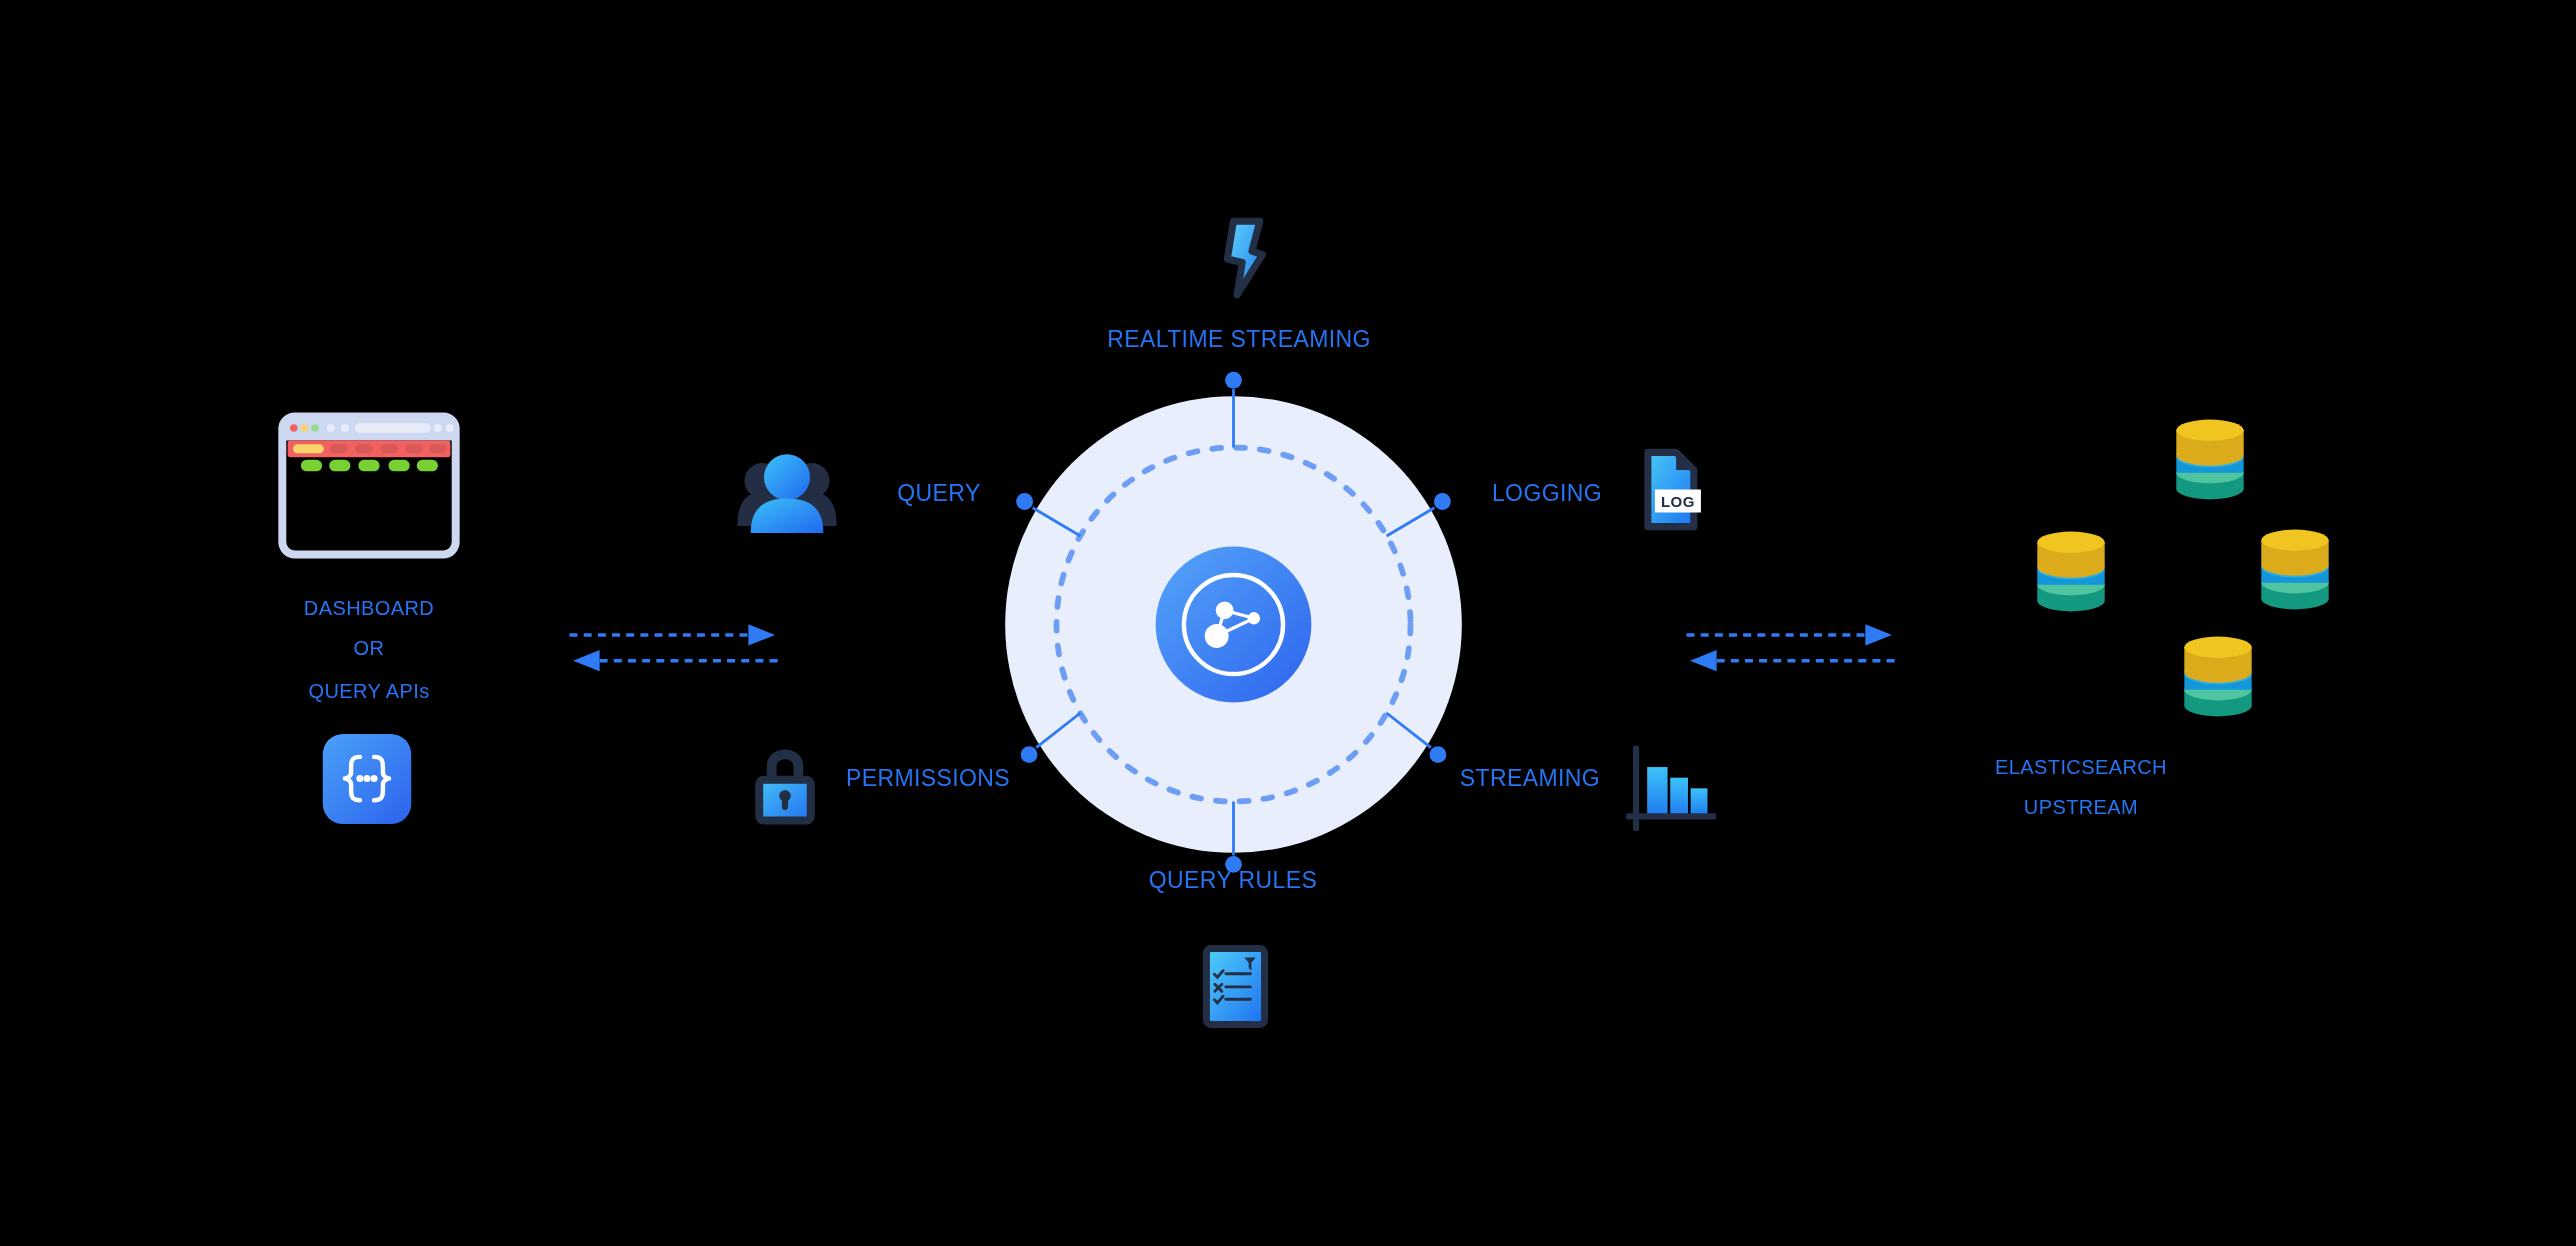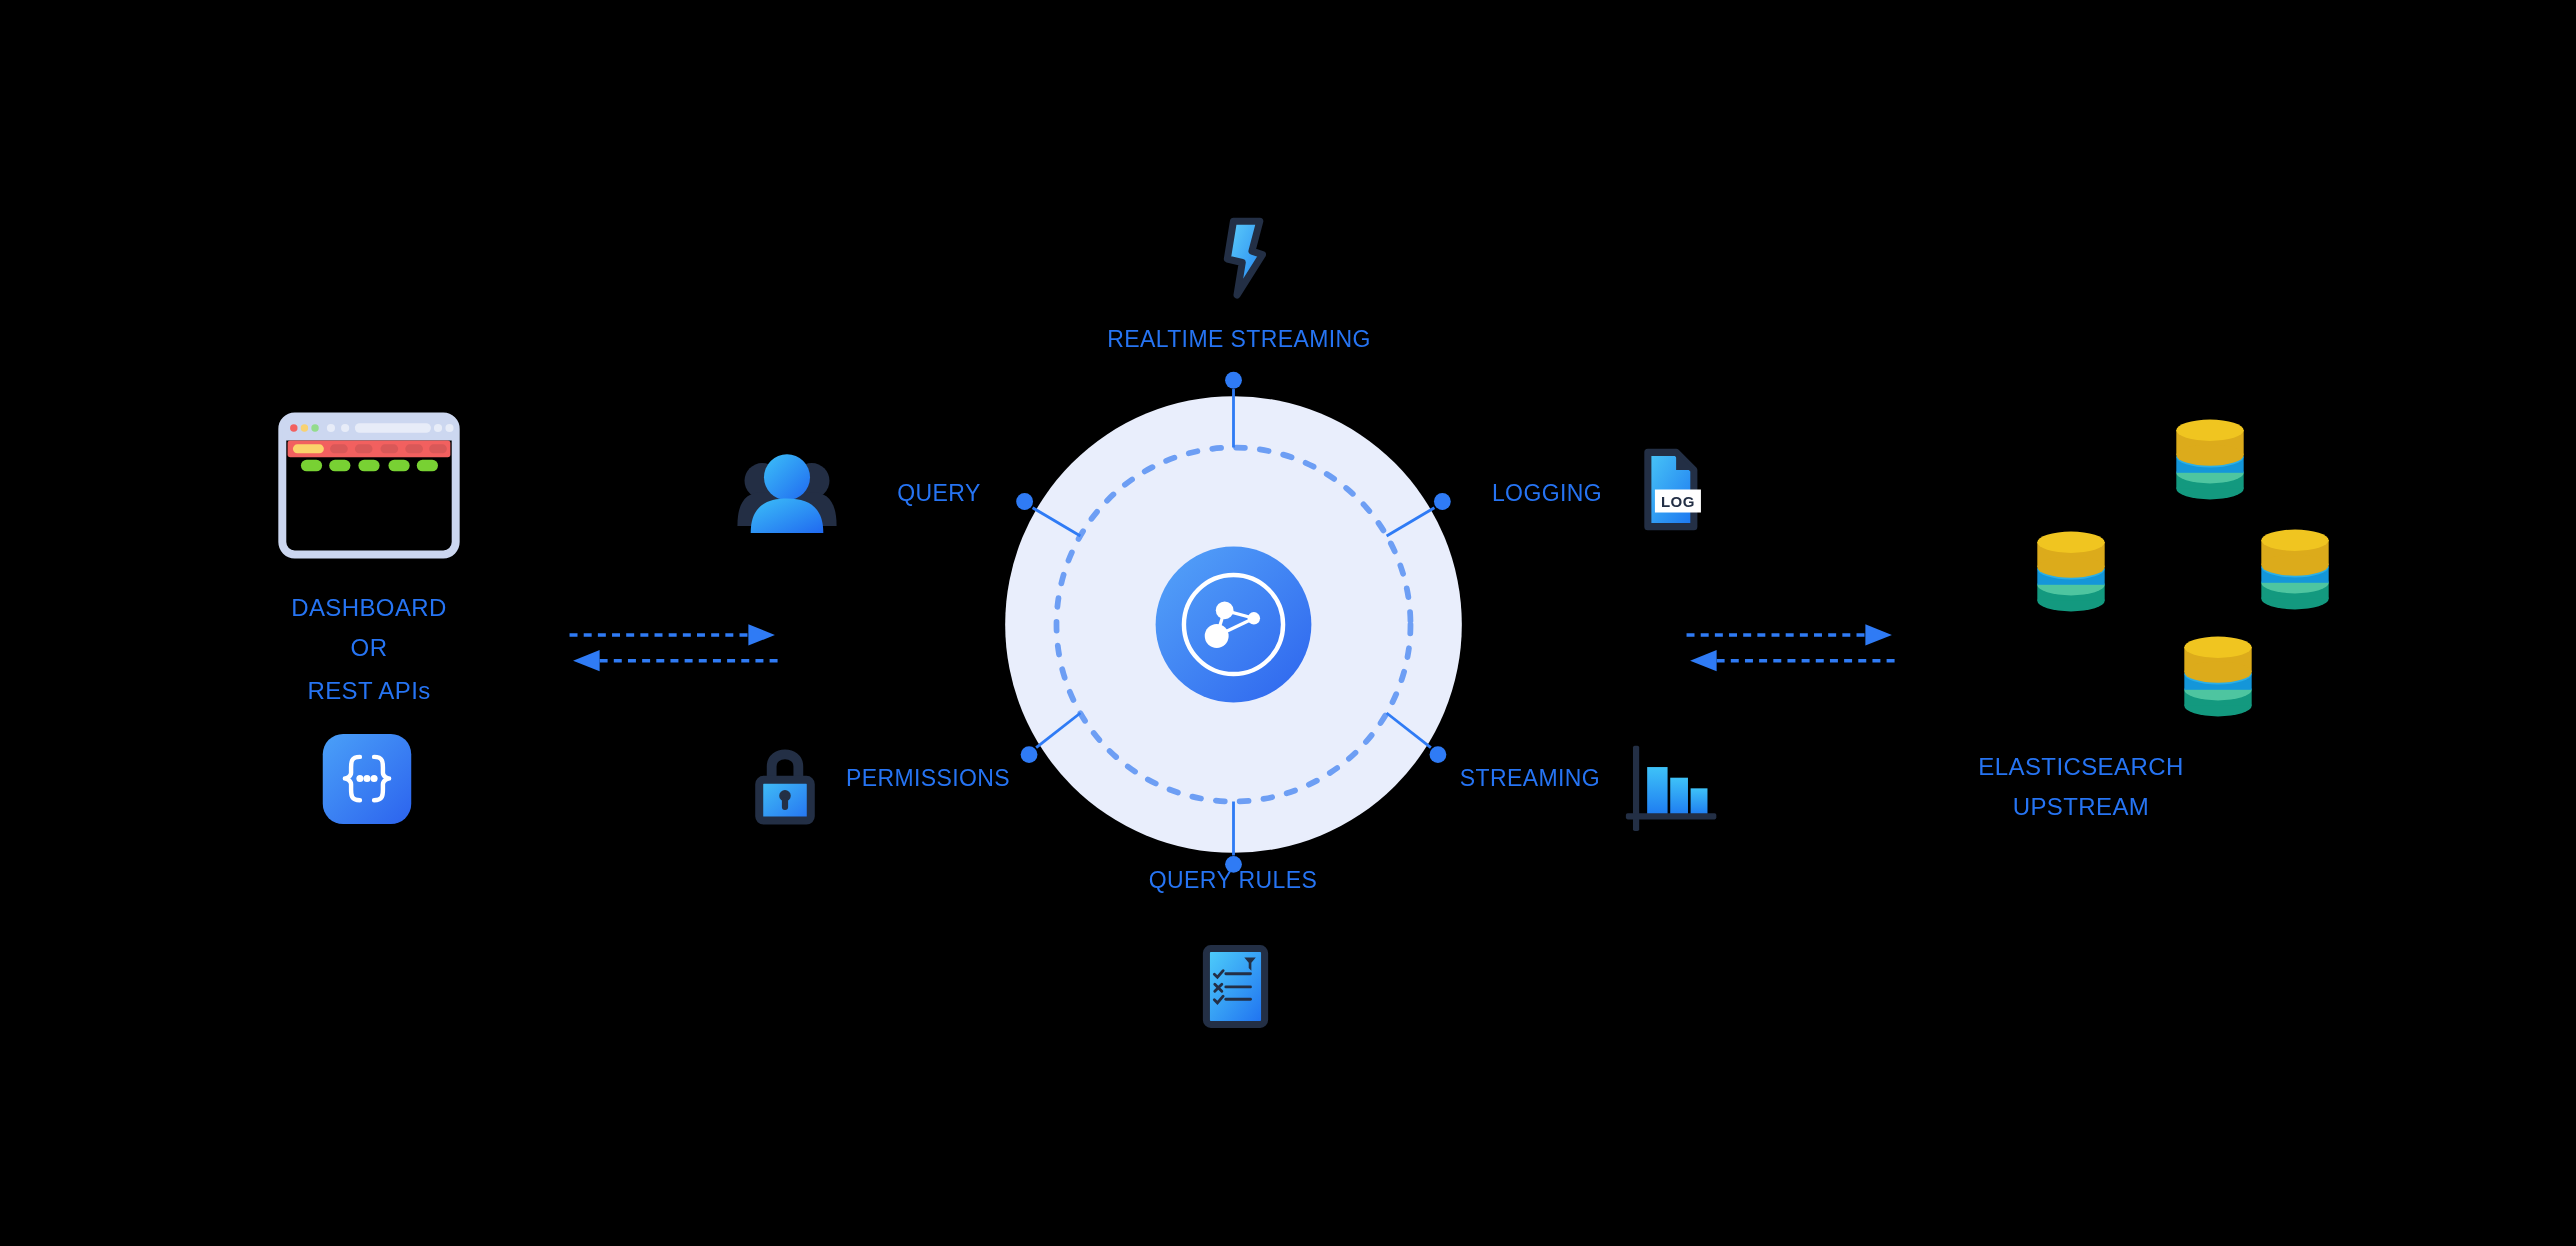--- a/index.html
+++ b/index.html
@@ -2,21 +2,21 @@
 <html style="font-size:14px"><head>
 <meta charset="utf-8">
 <style>
   html,body{margin:0;padding:0;background:#000;}
   .stage{position:relative;width:2576px;height:1246px;background:#000000;overflow:hidden;
          font-family:"Liberation Sans",sans-serif;}
   .abs{position:absolute;}
   .lbl{position:absolute;transform:translate(-50%,-50%);font-weight:400;font-size:23px;
        color:#2674f3;letter-spacing:0.4px;white-space:nowrap;
        font-family:"Liberation Sans",sans-serif;}
-  .lbl.big{font-size:24px;}
+  .lbl.big{font-size:20px;}
   svg{display:block;}
 </style>
 </head>
 <body>
 
 <div class="stage">
 
   <svg class="abs" style="left:968px;top:359px" width="531" height="531" viewBox="-300 -300 600 600">
     <defs>
       <linearGradient id="gCenter" x1="0" y1="0" x2="1" y2="1">
@@ -179,21 +179,21 @@
       <rect x="27" y="55" width="24" height="13" rx="6.5"></rect>
       <rect x="59" y="55" width="24" height="13" rx="6.5"></rect>
       <rect x="92" y="55" width="24" height="13" rx="6.5"></rect>
       <rect x="126" y="55" width="24" height="13" rx="6.5"></rect>
       <rect x="158" y="55" width="24" height="13" rx="6.5"></rect>
     </g>
   </svg>
 
   <div class="lbl big" style="left:369px;top:608px">DASHBOARD</div>
   <div class="lbl big" style="left:369px;top:648px">OR</div>
-  <div class="lbl big" style="left:369px;top:691px">REST APIs</div>
+  <div class="lbl big" style="left:369px;top:691px">QUERY APIs</div>
 
   <svg class="abs" style="left:321px;top:732px" width="92" height="94" viewBox="0 0 104 106">
     <defs>
       <linearGradient id="gCode" x1="0" y1="0" x2="1" y2="1">
         <stop offset="0" stop-color="#4aa0f8"></stop>
           <stop offset="1" stop-color="#2c63ee"></stop>
       </linearGradient>
     </defs>
     <rect x="2" y="2" width="100" height="102" rx="23" fill="url(#gCode)"></rect>
     <g stroke="#ffffff" stroke-width="5" fill="none" stroke-linecap="round" stroke-linejoin="round">

